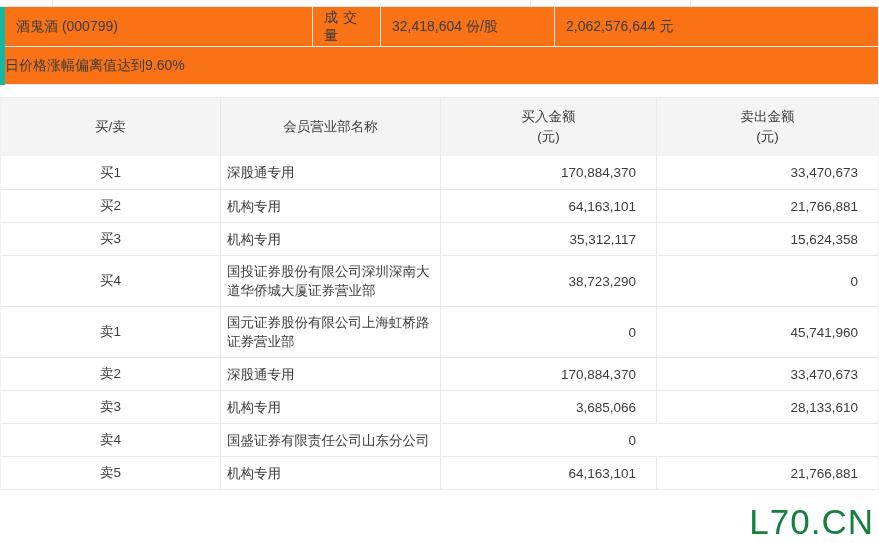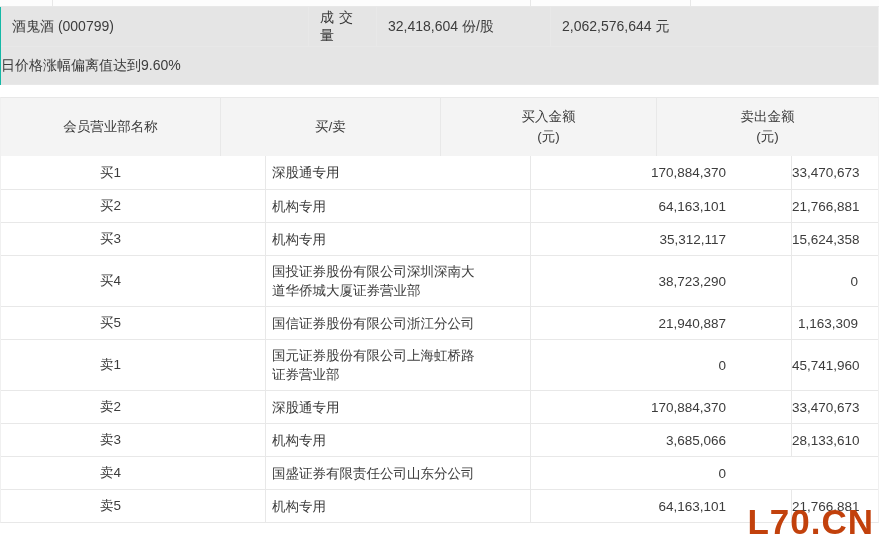--- a/index.html
+++ b/index.html
@@ -22,22 +22,22 @@
     height: 7px;
     border-bottom: 1px solid #e8e8e8;
     background: #fdfdfd;
   }
   .top-strip .vline {
     position: absolute; top: 0; bottom: 0; width: 1px; background: #e8e8e8;
   }
 
   
   .summary {
-    background: #e5e5e5;
-    border-left: 1px solid #14b8a6;
+    background: #f97316;
+    border-left: 5px solid #14b8a6;
     border-right: 1px solid #f0f0f0;
   }
   .summary-row1 {
     display: grid;
     grid-template-columns: 307px 68px 174px 174px 1fr;
     height: 40px;
     align-items: center;
     border-bottom: 1px solid #e8e8e8;
     font-size: 14px;
   }
@@ -71,21 +71,21 @@
     background: #f4f4f4;
     height: 58px;
   }
   .t-head > div {
     justify-content: center;
     text-align: center;
     white-space: pre-line;
     line-height: 20px;
     color: #3c3c3c;
   }
-  .t-body .t-row { border-top: 1px solid #e8e8e8; background: #fff; min-height: 33px; gap: 45px; }
+  .t-body .t-row { border-top: 1px solid #e8e8e8; background: #fff; min-height: 33px; }
   .t-body .t-row:first-child { border-top: none; }
   .cell-side { justify-content: center; }
   .cell-branch { padding: 6px 6px; line-height: 19px; }
   .cell-buy, .cell-sell { justify-content: flex-end; padding-right: 20px; }
 
   
   .watermark {
     position: absolute;
     right: 5px;
     bottom: 1px;
@@ -113,22 +113,22 @@
       <div>32,418,604 份/股</div>
       <div>2,062,576,644 元</div>
     </div>
     <div class="summary-row2">日价格涨幅偏离值达到9.60%</div>
   </div>
 
   <div class="gap"></div>
 
   <div class="lhb-table">
     <div class="t-row t-head">
+      <div>买/卖</div>
       <div>会员营业部名称</div>
-      <div>买/卖</div>
       <div>买入金额
 (元)</div>
       <div>卖出金额
 (元)</div>
     </div>
     <div class="t-body">
 
       <div class="t-row">
         <div class="cell-side">买1</div>
         <div class="cell-branch">深股通专用</div>
@@ -150,26 +150,20 @@
         <div class="cell-sell">15,624,358</div>
       </div>
 
       <div class="t-row">
         <div class="cell-side">买4</div>
         <div class="cell-branch">国投证券股份有限公司深圳深南大道华侨城大厦证券营业部</div>
         <div class="cell-buy">38,723,290</div>
         <div class="cell-sell">0</div>
       </div>
 
-      <div class="t-row">
-        <div class="cell-side">买5</div>
-        <div class="cell-branch">国信证券股份有限公司浙江分公司</div>
-        <div class="cell-buy">21,940,887</div>
-        <div class="cell-sell">1,163,309</div>
-      </div>
 
       <div class="t-row">
         <div class="cell-side">卖1</div>
         <div class="cell-branch">国元证券股份有限公司上海虹桥路证券营业部</div>
         <div class="cell-buy">0</div>
         <div class="cell-sell">45,741,960</div>
       </div>
 
       <div class="t-row">
         <div class="cell-side">卖2</div>
@@ -194,15 +188,15 @@
       <div class="t-row">
         <div class="cell-side">卖5</div>
         <div class="cell-branch">机构专用</div>
         <div class="cell-buy">64,163,101</div>
         <div class="cell-sell">21,766,881</div>
       </div>
 
     </div>
   </div>
 
-  <div class="watermark" style="color: #c2410c; font-weight: bold;">L70.CN</div>
+  <div class="watermark" style="color: #15803d;">L70.CN</div>
 
 </div>
 
 </body></html>

